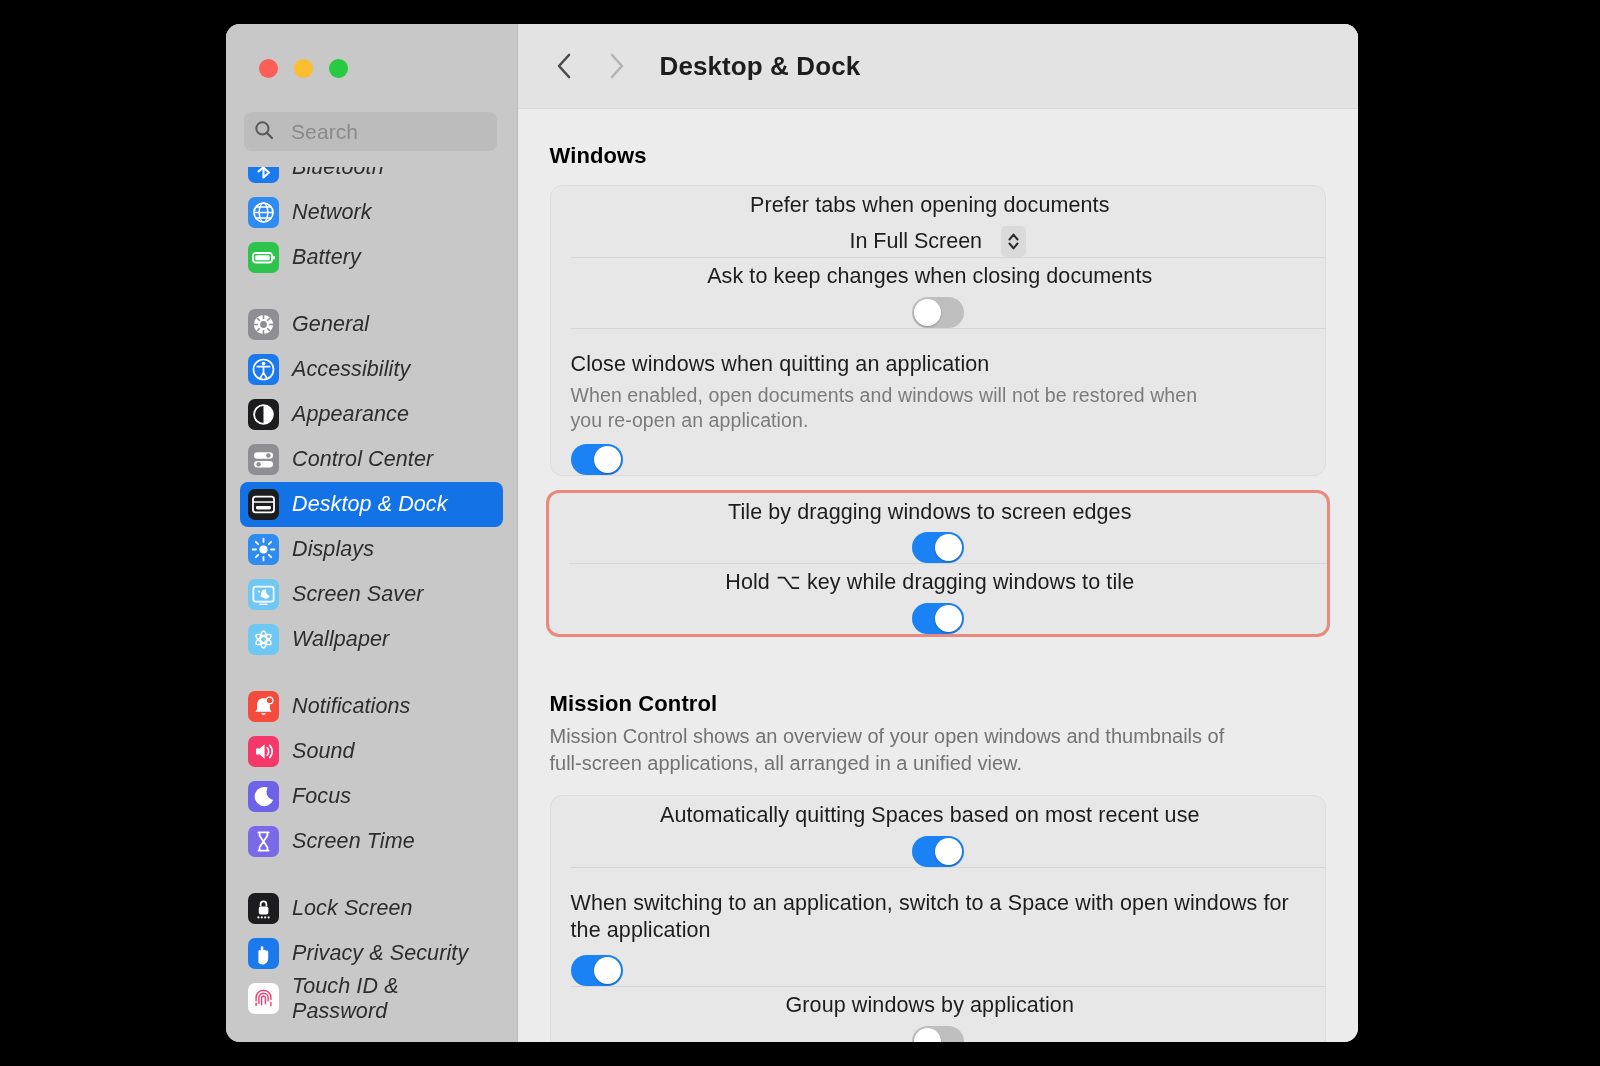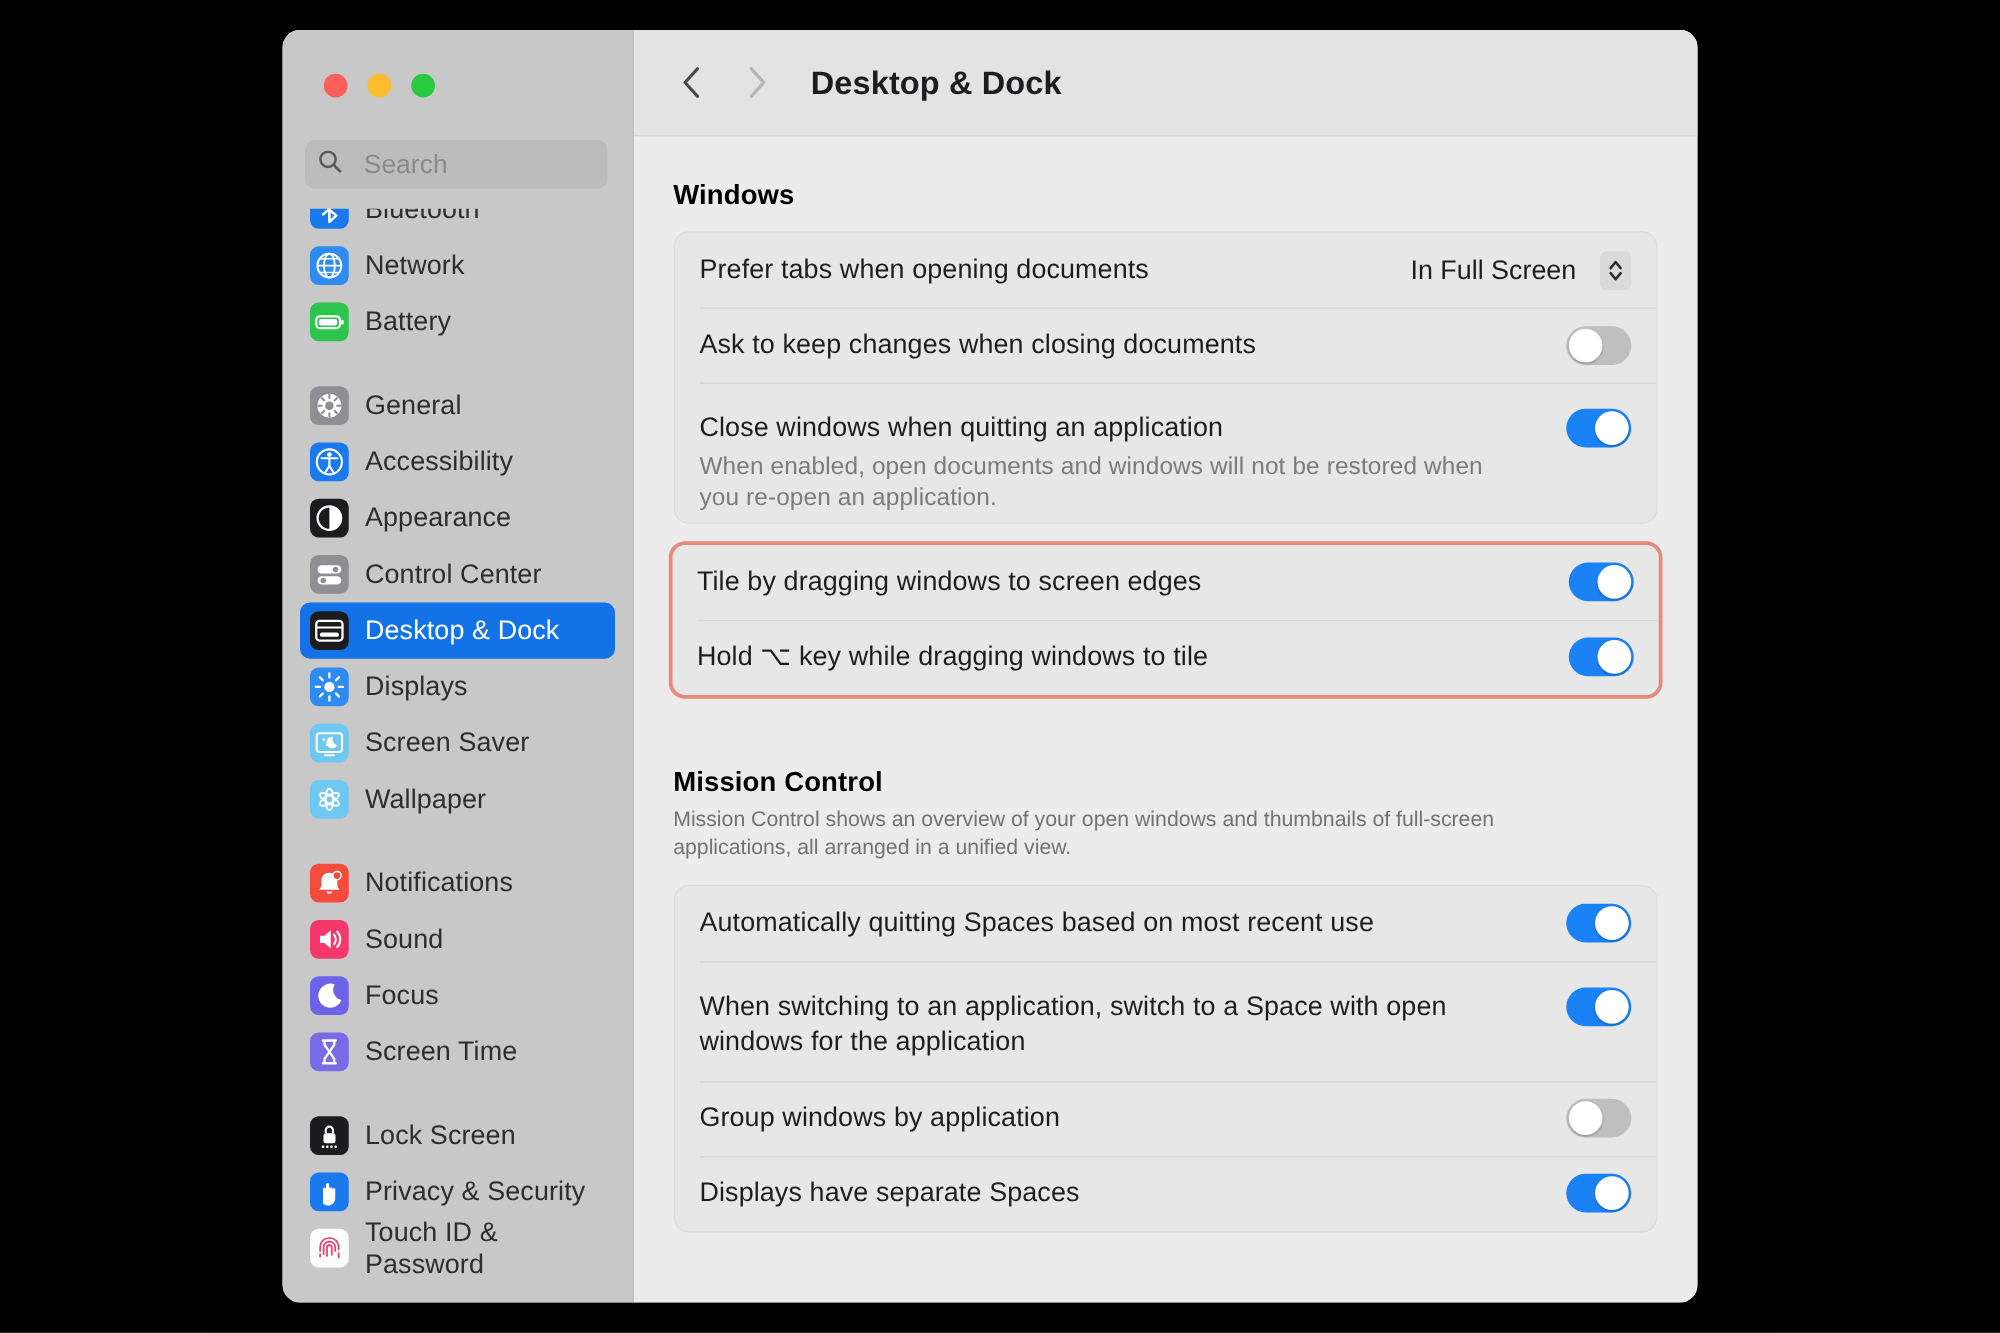--- a/index.html
+++ b/index.html
@@ -48,21 +48,21 @@
     padding: 0 10px; gap: 17px;
   }
   .search-field svg { flex: 0 0 auto; }
   .search-ph { color: #8a8a8a; font-size: 21px; letter-spacing: .1px; }
 
   .side-scroll {
     flex: 1 1 auto; overflow: hidden;
     position: relative;
     padding: 0 14px;
   }
-  .side-list { position: relative; top: -22px; }
+  .side-list { position: relative; top: -22px; font-style: italic; }
   .side-item {
     display: flex; align-items: center; gap: 13px;
     height: 45px; padding: 0 8px;
     border-radius: 8px;
     color: #2d2d2f; font-size: 21.5px;
     letter-spacing: .1px;
   }
   .side-item.selected { background: #1373e6; color:#fff; }
   .side-gap { height: 22px; }
   .icon-box {
@@ -93,40 +93,41 @@
 
   .content {
     flex: 1 1 auto; overflow: hidden;
     padding: 34px 32px 0 32px;
   }
   .sec-head {
     font-size: 22px; font-weight: 700; color: #000000;
     margin-bottom: 16px; letter-spacing: .1px;
   }
   .sec-desc {
-    font-size: 17px; color: #737373; line-height: 1.33;
+    font-size: 20px; color: #737373; line-height: 1.33;
     margin: -10px 0 18px 0; max-width: 700px;
   }
   .card {
     background: #e7e7e7;
     border: 1px solid #dcdcdc;
     border-radius: 12px;
     overflow: hidden;
   }
   .card.highlight {
     border: 3px solid #e9887c;
     border-radius: 13px;
     background: #e7e7e7;
     margin: 14px -4px;
   }
   .row {
     display: flex; align-items: center;
     padding: 0 20px;
     min-height: 60px;
     position: relative;
+    flex-direction: column;
   }
   .row + .row::before {
     content:""; position: absolute; left: 20px; right: 0; top: 0;
     height: 1px; background: #d6d6d6;
   }
   .row-label {
     flex: 1 1 auto;
     font-size: 21.5px; color: #1d1d1f; letter-spacing: .1px;
     padding: 6px 16px 6px 0;
     line-height: 1.3;

